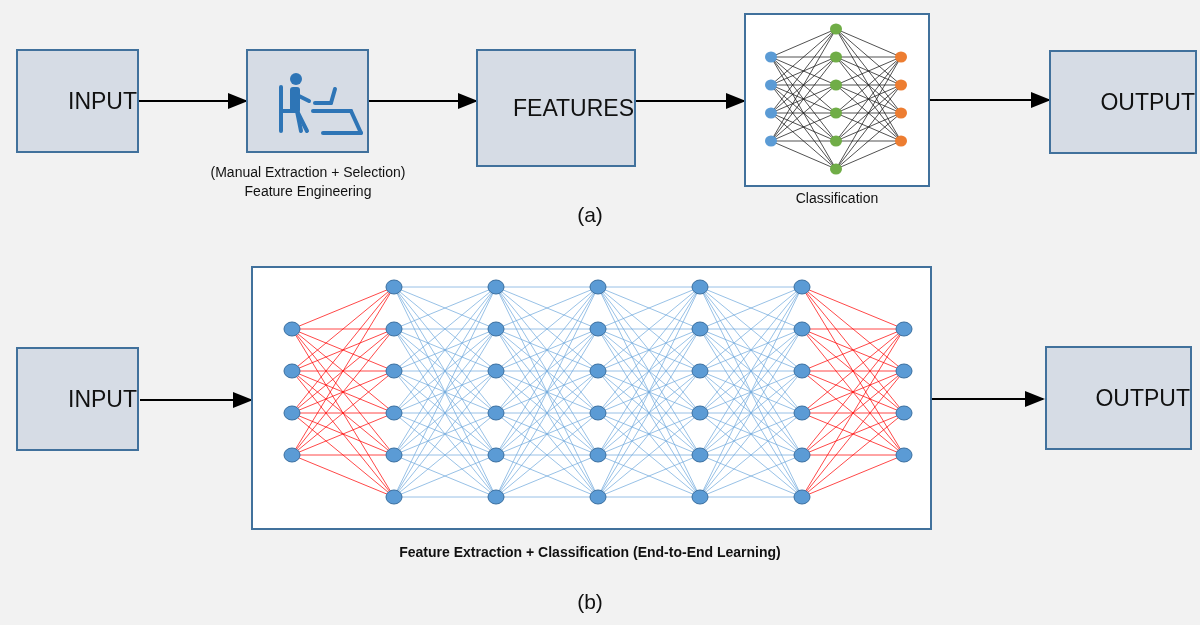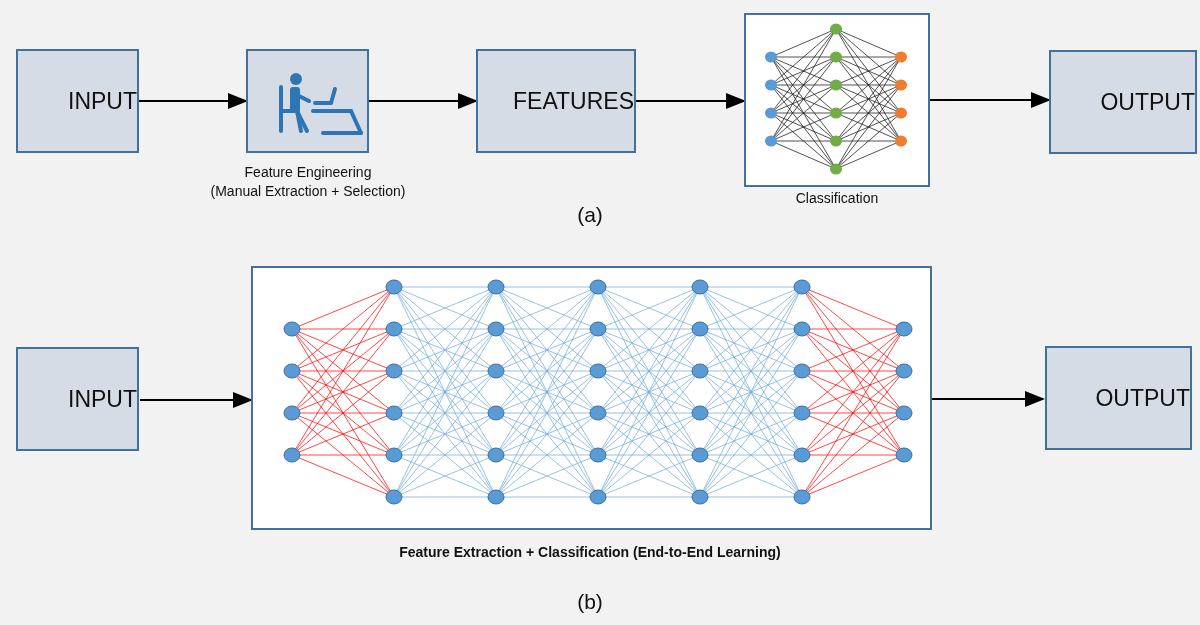--- a/index.html
+++ b/index.html
@@ -46,25 +46,25 @@
       <line x1="64" y1="42" x2="68" y2="28"></line>
       <line x1="46" y1="50" x2="84" y2="50"></line>
       <line x1="84" y1="50" x2="94" y2="72"></line>
       <line x1="56" y1="72" x2="94" y2="72"></line>
     </g>
     <circle cx="29" cy="18" r="6" fill="#2e75b6"></circle>
     <rect x="23" y="26" width="10" height="26" rx="3" fill="#2e75b6"></rect>
   </svg>
 </div>
 <div class="label" style="left:160px;top:163px;width:296px;">
+  <div>(Manual Extraction + Selection)</div>
   <div>Feature Engineering</div>
-  <div>(Manual Extraction + Selection)</div>
-</div>
-
-<div class="box" style="left:476px;top:49px;width:160px;height:104px;">
+</div>
+
+<div class="box" style="left:476px;top:49px;width:160px;height:118px;">
   <span>FEATURES</span>
 </div>
 
 <div class="wbox" style="left:744px;top:13px;width:186px;height:174px;"></div>
 <div class="label" style="left:744px;top:189px;width:186px;text-align:center;">Classification</div>
 
 <div class="box" style="left:1049px;top:50px;width:148px;height:104px;">
   <span>OUTPUT</span>
 </div>
 

